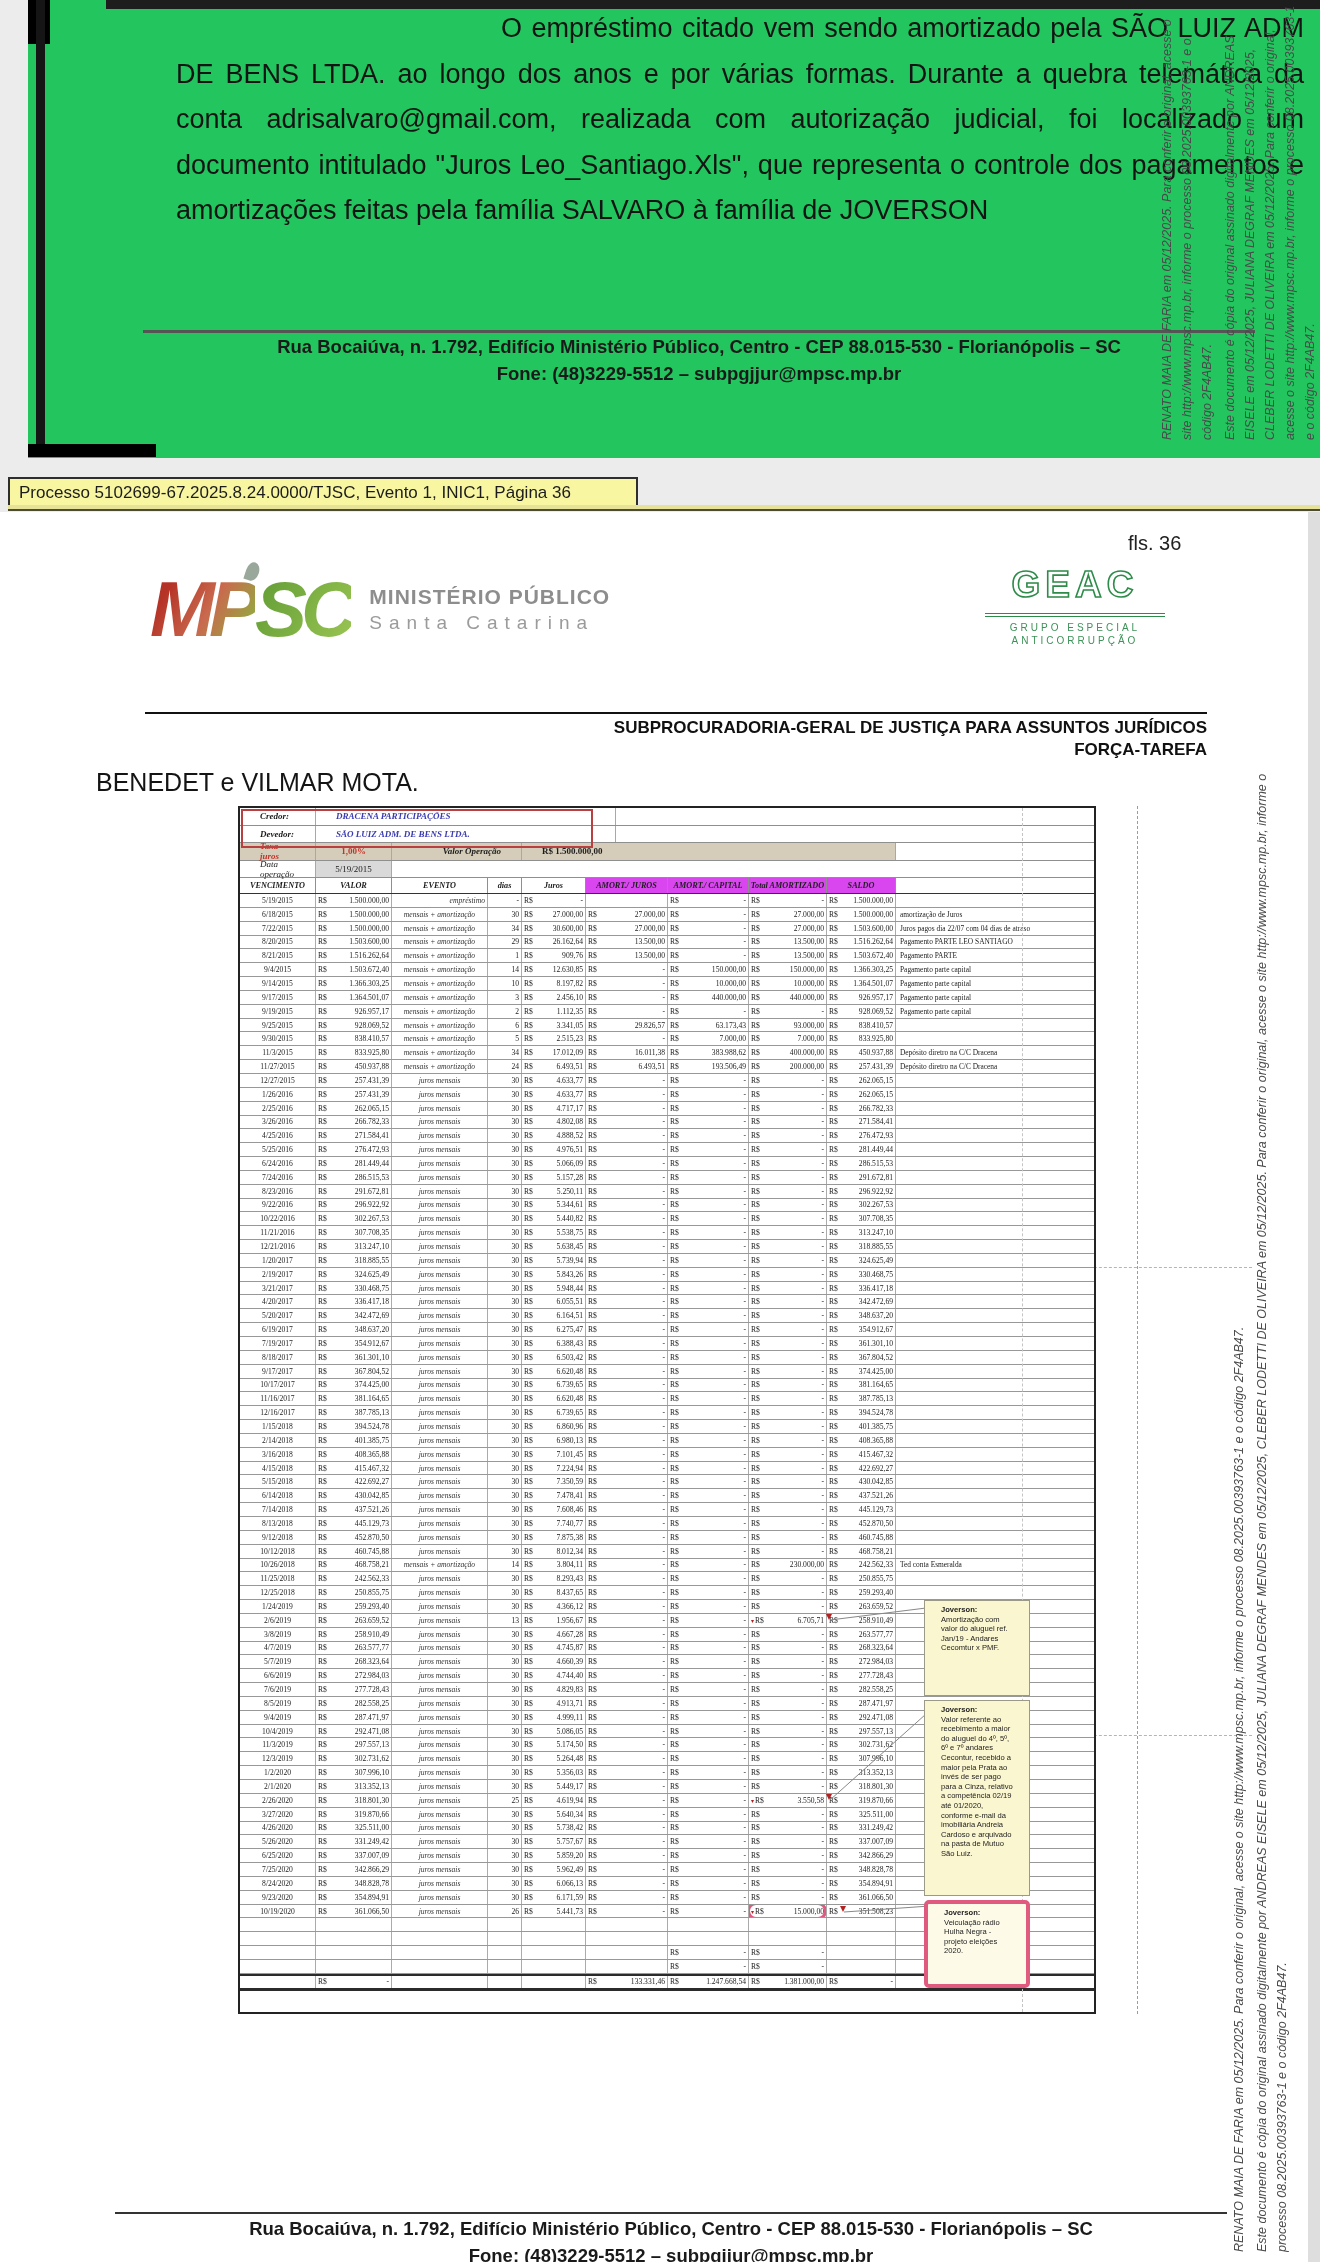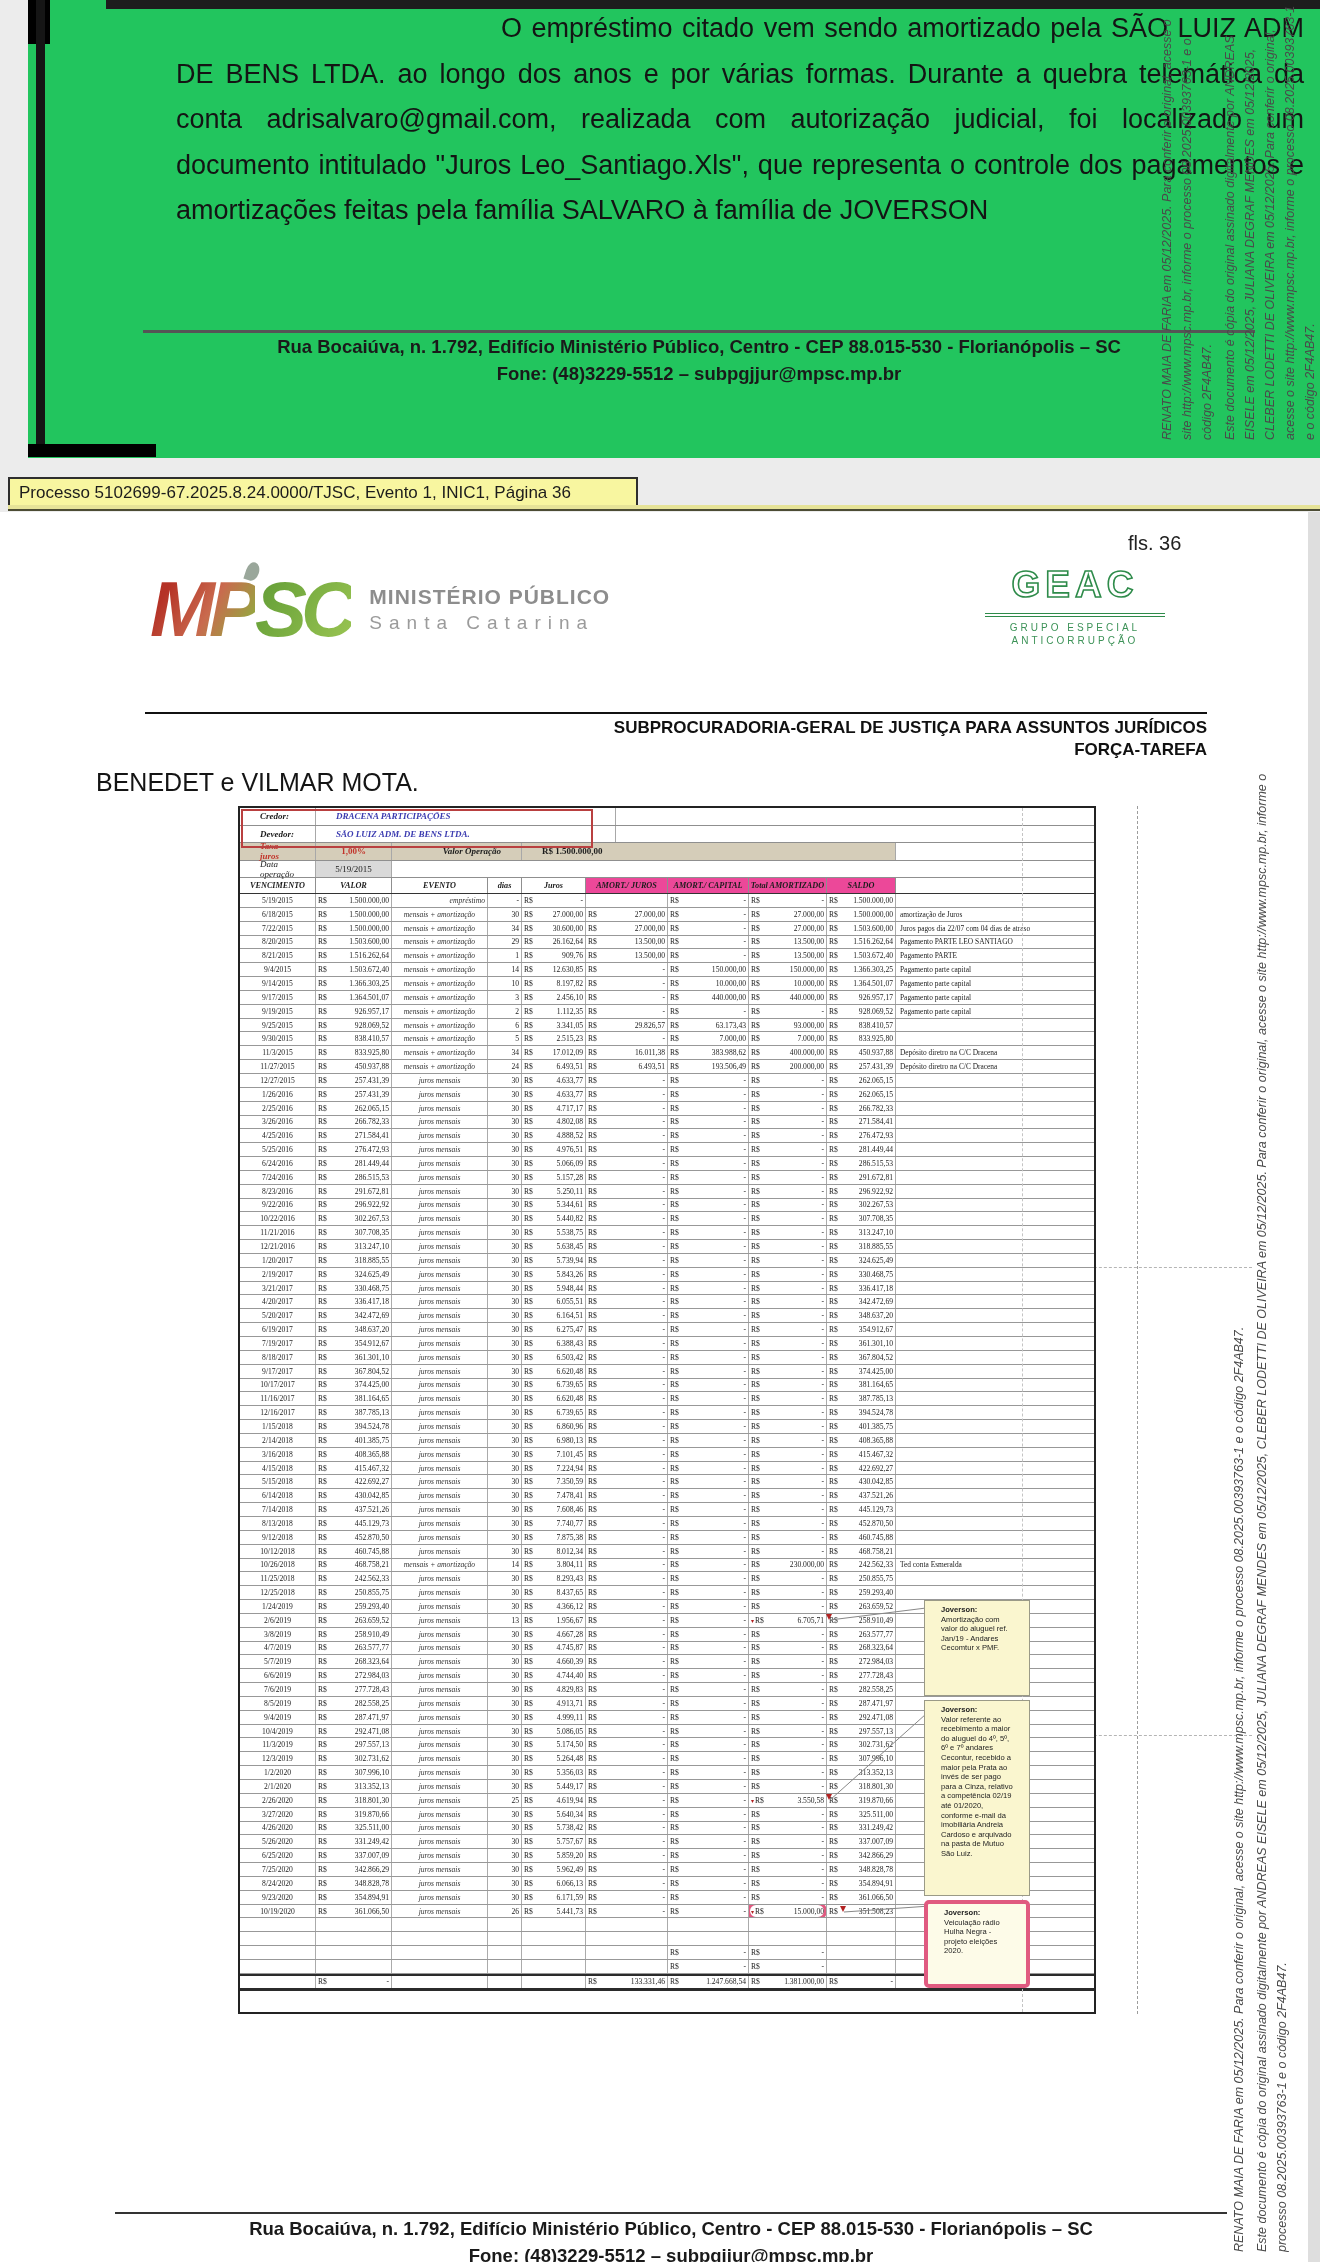--- a/index.html
+++ b/index.html
@@ -71,21 +71,21 @@
   .pvalue{width:300px;color:#3b3bb0;font-style:italic;font-weight:bold;}
   .mrest{flex:1;border-right:none;}
   .tan{background:#d5cdb9;}
   .grey{background:#d9d9d9;}
   .vo-lab{width:130px;justify-content:flex-end;font-style:italic;font-weight:bold;}
   .vo-val{width:374px;font-weight:bold;}
   .redbox{position:absolute;left:1px;top:1px;width:348px;height:35px;border:2px solid #b94040;pointer-events:none;}
   .hrow{display:flex;height:16px;border-bottom:1.5px solid #333;box-sizing:border-box;}
   .hcell{box-sizing:border-box;border-right:1px solid #8f8f8f;font-weight:bold;font-style:italic;
          font-size:8.2px;display:flex;align-items:center;justify-content:center;text-align:center;overflow:hidden;}
-  .yell{background:#ec4899;}
+  .yell{background:#d946ef;}
   .c-date{width:76px;} .c-valor{width:76px;} .c-evento{width:96px;} .c-dias{width:34px;}
   .c-juros{width:64px;} .c-aj{width:82px;} .c-ac{width:81px;} .c-ta{width:78px;} .c-saldo{width:69px;}
   .hobs{flex:1;border-right:none;}
   .srow{display:flex;height:13.85px;border-bottom:1px solid #989898;box-sizing:border-box;}
   .cell{box-sizing:border-box;border-right:1px solid #ababab;font-size:7.6px;display:flex;
         align-items:center;padding:0 2px;overflow:hidden;position:relative;}
   .cell.c-date{justify-content:center;}
   .cell.c-dias{justify-content:flex-end;}
   .cell.ev{justify-content:center;font-style:italic;color:#333;}
   .cell.ev.right{justify-content:flex-end;}

